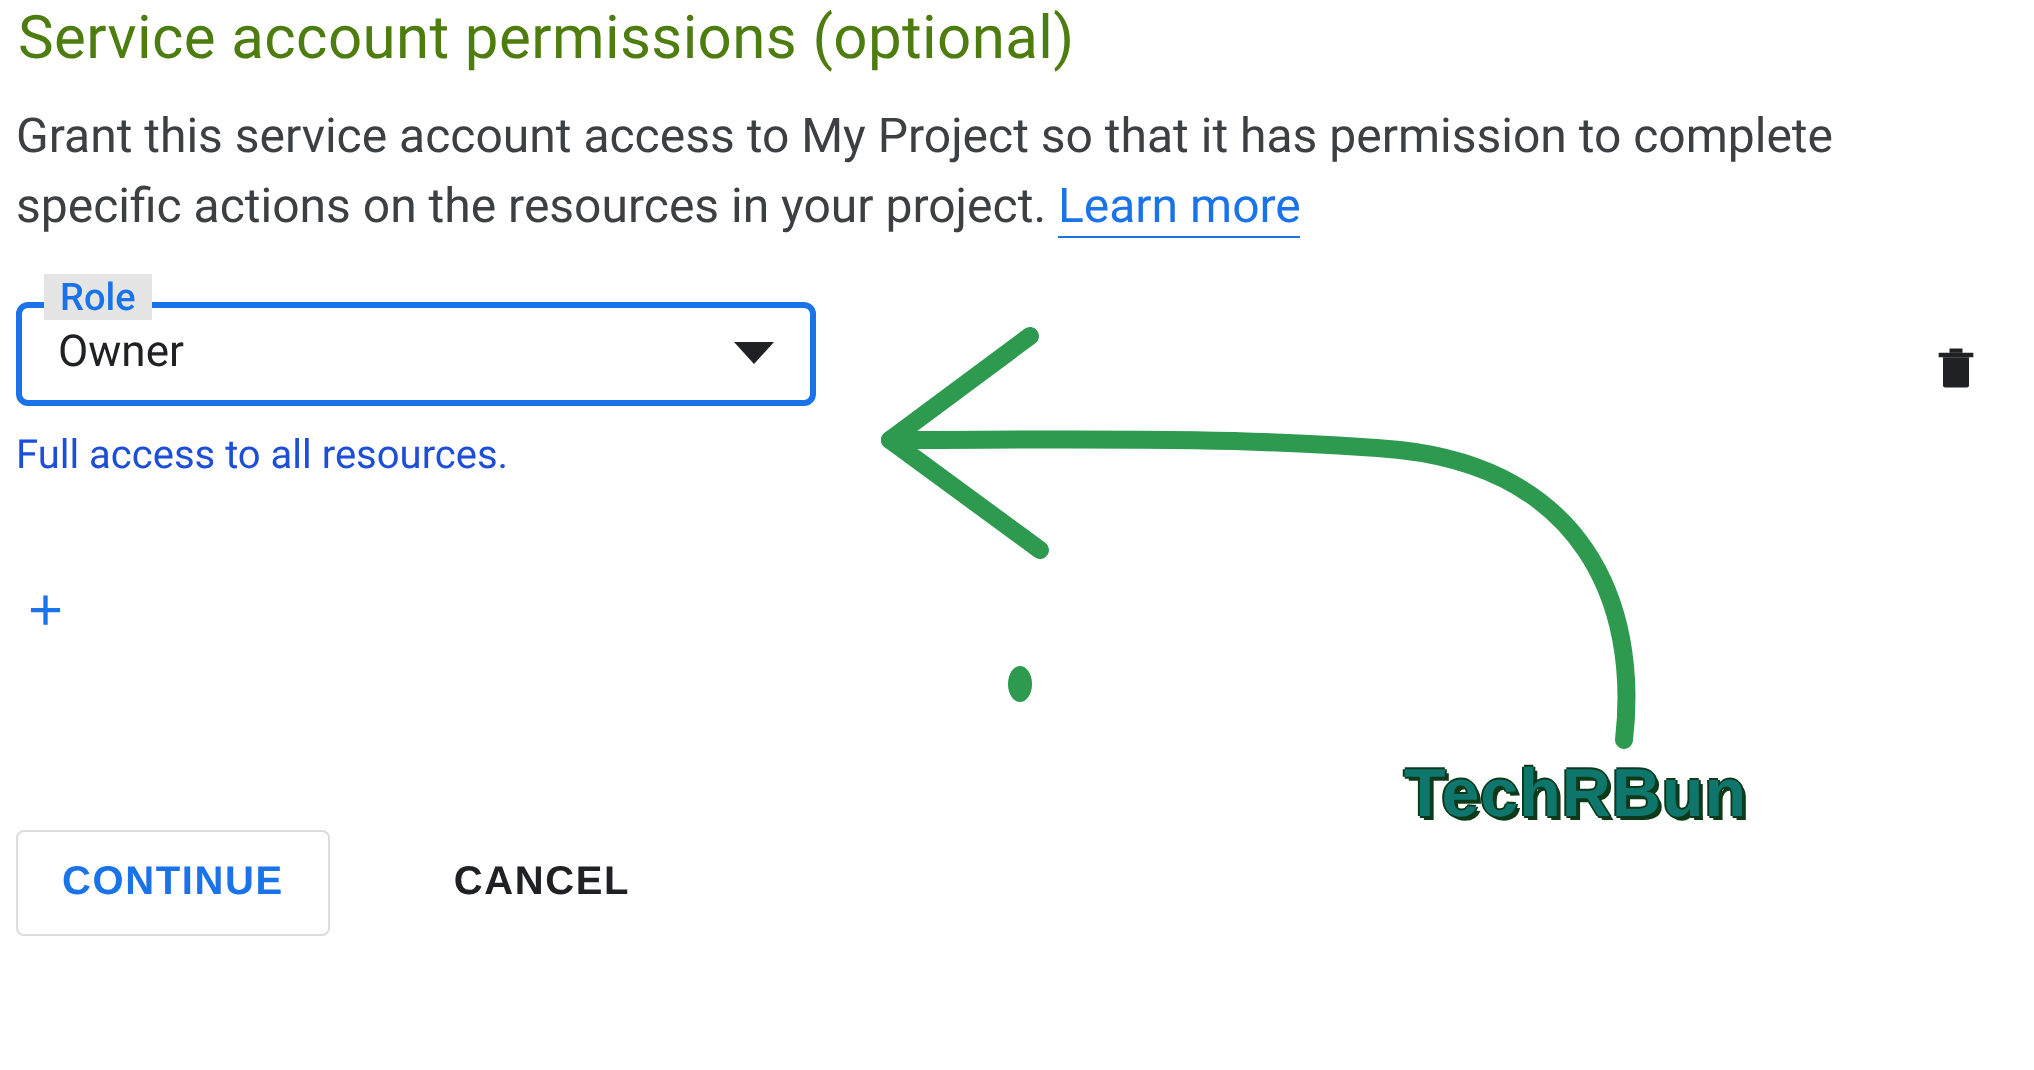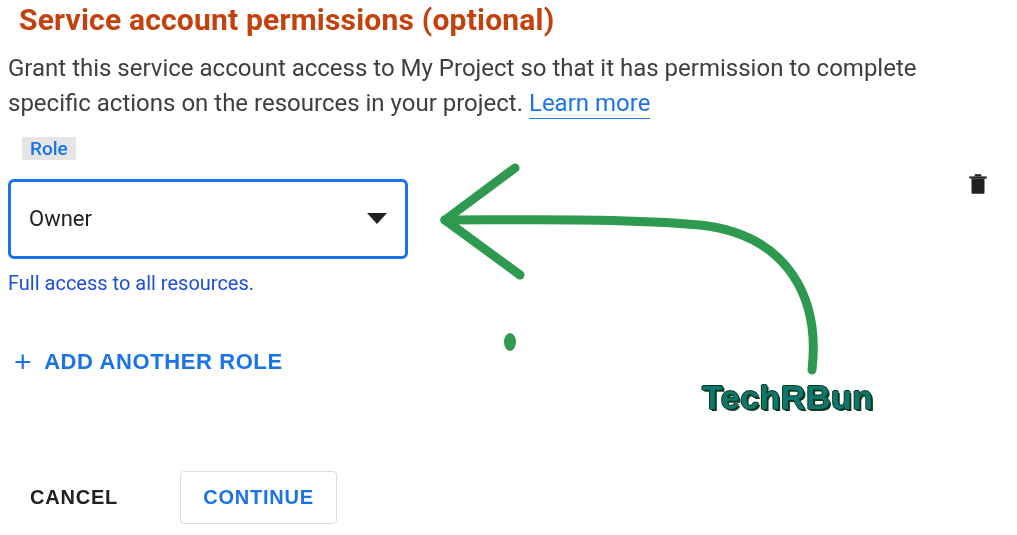--- a/index.html
+++ b/index.html
@@ -12,24 +12,24 @@
     width: 1017px;
     height: 535px;
     overflow: hidden;
     position: relative;
   }
   .page {
     padding: 0 8px;
   }
   h1.title {
     font-size: 30px;
-    font-weight: 700;
-    margin: 2px 0 14px 11px;
+    font-weight: 400;
+    margin: 2px 0 14px 1px;
     letter-spacing: 0.2px;
-    color: #c2410c;
+    color: #4d7c0f;
   }
   .desc {
     font-size: 24px;
     line-height: 1.45;
     color: #3c4043;
     max-width: 980px;
     margin-bottom: 30px;
   }
   .learn-more {
     color: #1a73e8;
@@ -42,28 +42,27 @@
     align-items: flex-start;
     width: 100%;
   }
   .role-field-wrap {
     position: relative;
     width: 400px;
   }
   .role-field {
     border: 3px solid #1a73e8;
     border-radius: 6px;
-    height: 80px;
+    height: 52px;
     display: flex;
     align-items: center;
     justify-content: space-between;
     padding: 0 18px 0 18px;
     cursor: pointer;
     background: #fff;
-    margin-top: 28px;
   }
   .role-field .value {
     font-size: 22px;
     color: #202124;
   }
   .role-field .caret {
     width: 0; height: 0;
     border-left: 10px solid transparent;
     border-right: 10px solid transparent;
     border-top: 11px solid #202124;
@@ -188,26 +187,25 @@
           <path d="M6 7h12v13a1 1 0 0 1-1 1H7a1 1 0 0 1-1-1V7z"></path>
           <path d="M4 5h16v2H4z"></path>
           <path d="M9 3h6v2H9z"></path>
         </svg>
       </button>
     </div>
   </div>
 
   <button class="add-role">
     <span class="plus">+</span>
-    <span>ADD ANOTHER ROLE</span>
   </button>
 
   <div class="actions">
+    <button class="btn btn-primary">CONTINUE</button>
     <button class="btn btn-secondary">CANCEL</button>
-    <button class="btn btn-primary">CONTINUE</button>
   </div>
 </div>
 
 <svg class="annotation" viewBox="0 0 1017 535">
 
   <path d="M 812 370 C 820 300, 790 235, 700 225 C 620 218, 530 220, 445 220" stroke="#2e9a4f" stroke-width="9" fill="none" stroke-linecap="round"></path>
 
   <path d="M 445 220 L 515 168" stroke="#2e9a4f" stroke-width="9" fill="none" stroke-linecap="round"></path>
 
   <path d="M 445 220 L 520 275" stroke="#2e9a4f" stroke-width="9" fill="none" stroke-linecap="round"></path>

